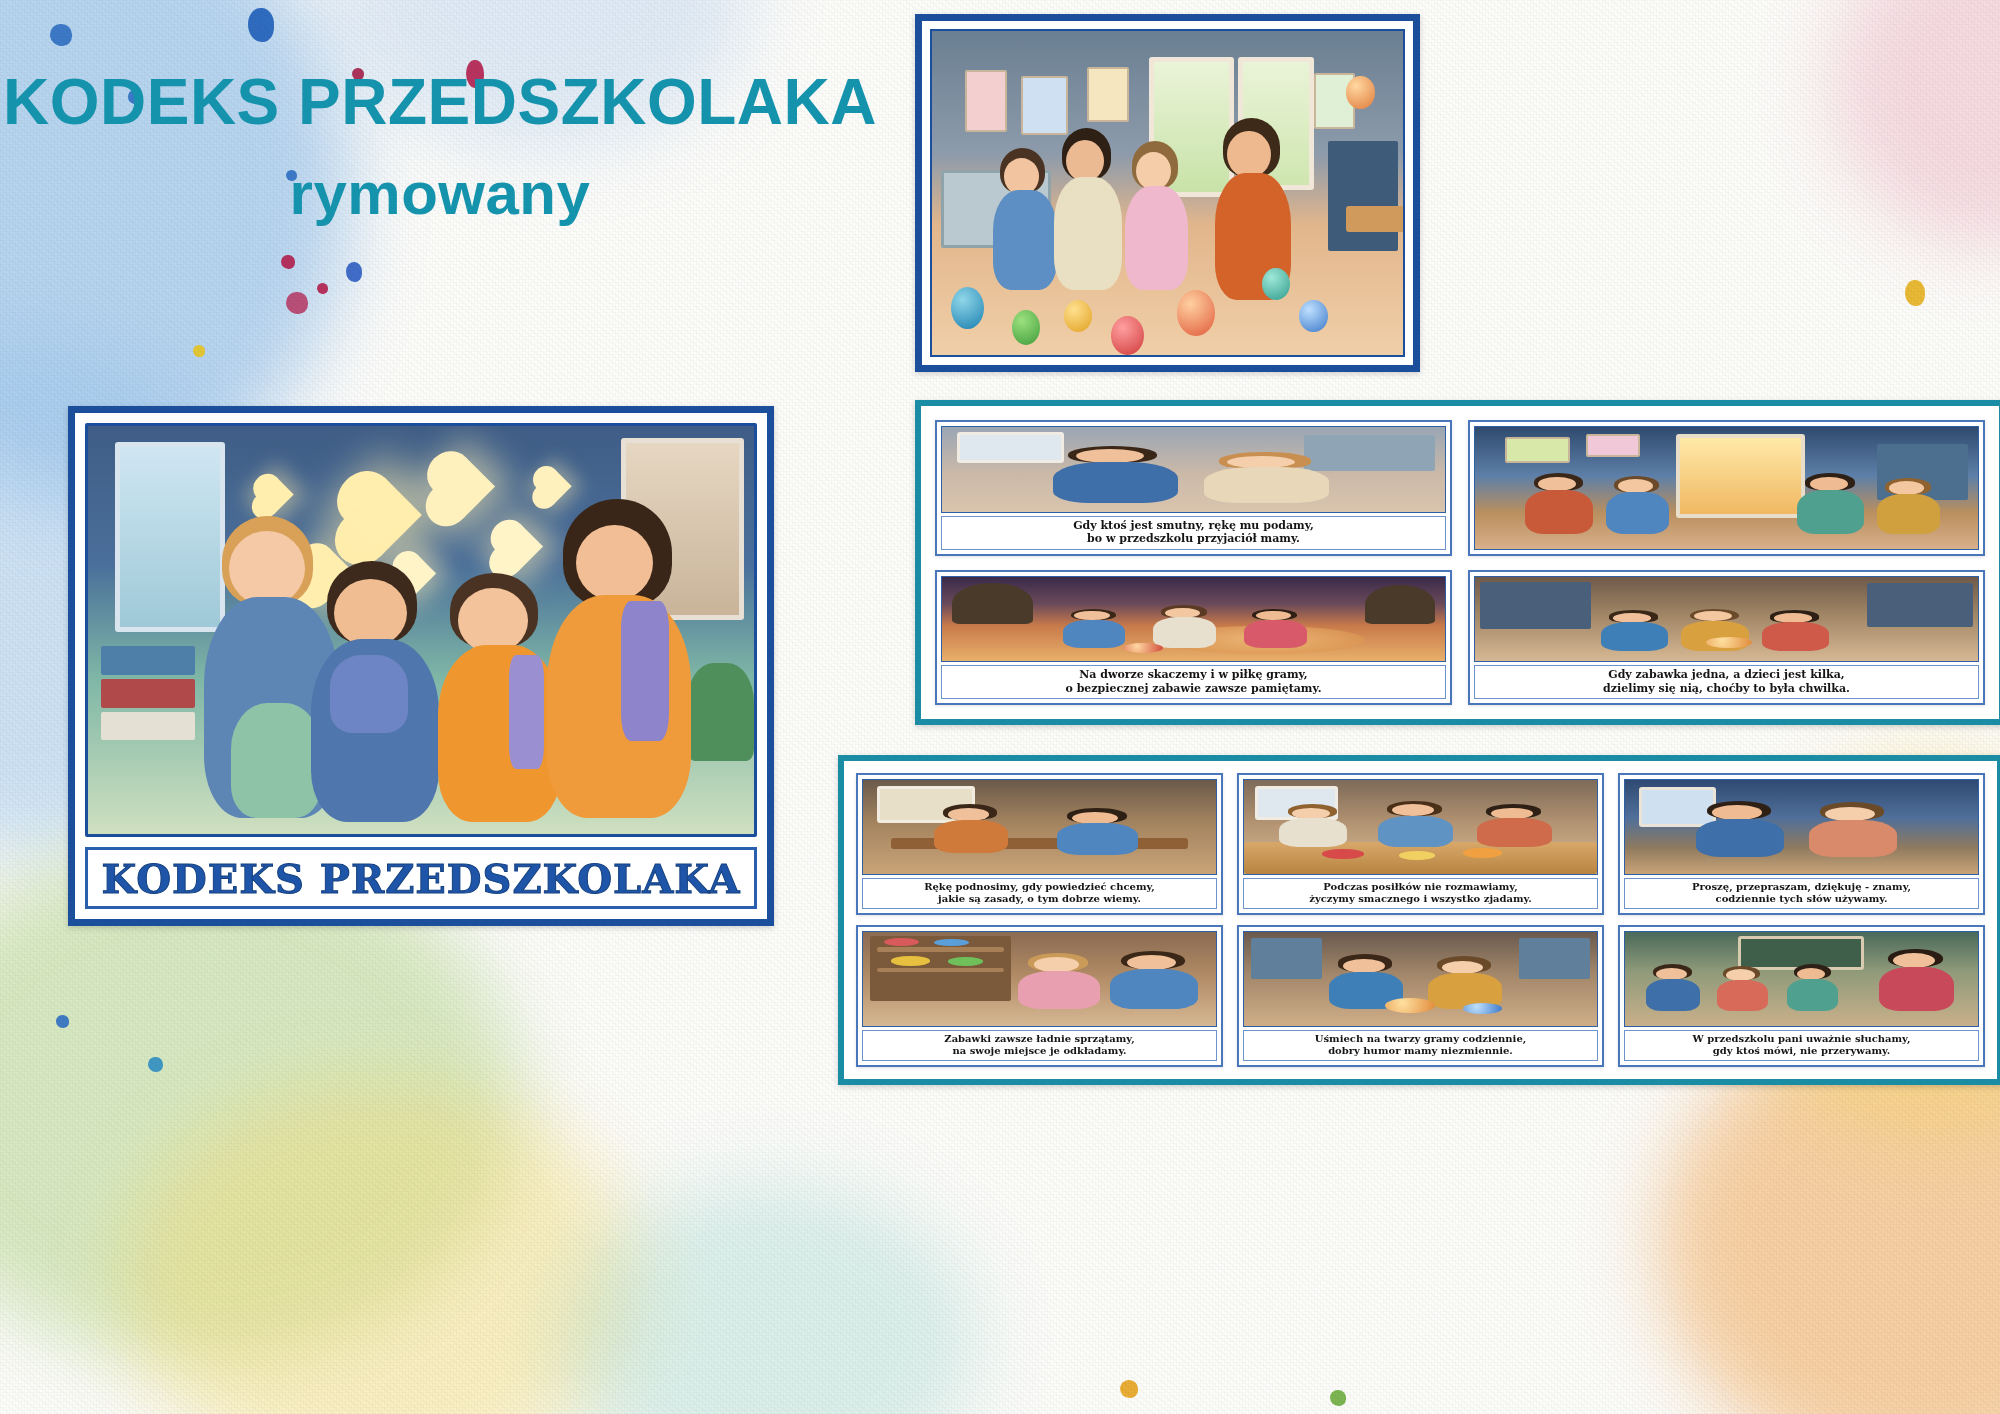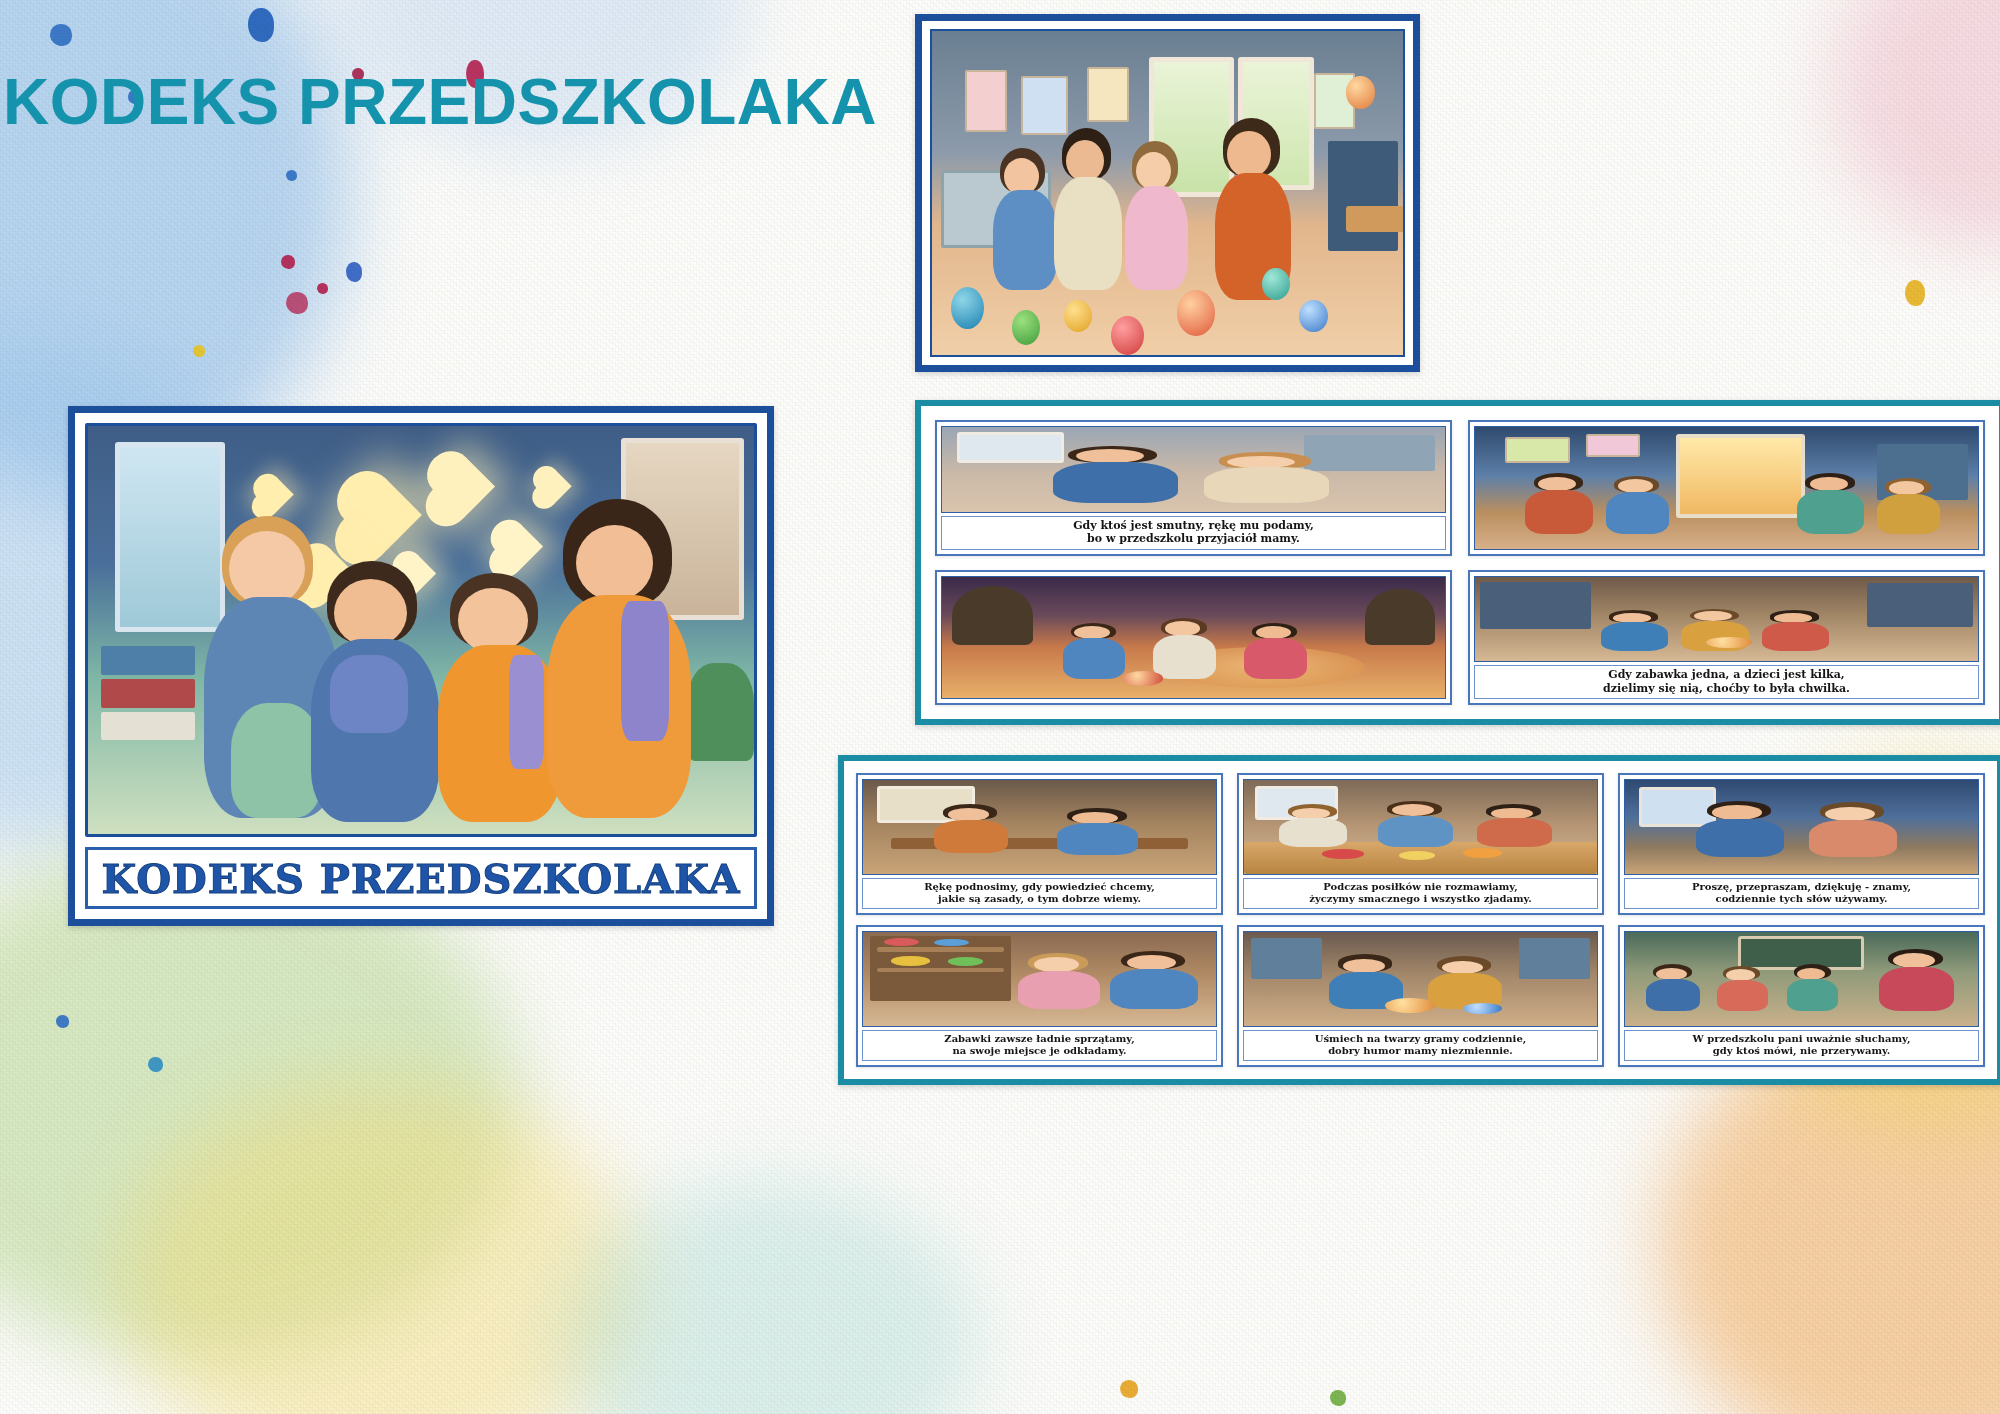--- a/index.html
+++ b/index.html
@@ -133,20 +133,21 @@
   <div class="speck" style="left:1905px;top:280px;width:20px;height:26px;background:#e8b21f;"></div>
   <div class="speck" style="left:1880px;top:575px;width:14px;height:14px;background:#ef8f2f;"></div>
   <div class="speck" style="left:1685px;top:1010px;width:26px;height:30px;background:#f0b02f;"></div>
   <div class="speck" style="left:1120px;top:1380px;width:18px;height:18px;background:#e8a41f;"></div>
   <div class="speck" style="left:1330px;top:1390px;width:16px;height:16px;background:#6fae3f;"></div>
   <div class="paper-grain"></div>
 </div>
 
 <div id="title-block">
   <div class="tline" id="t1">KODEKS PRZEDSZKOLAKA</div>
+  <div class="tline" id="t2">rymowany</div>
 </div>
 
 <div class="frame frame-blue" id="hero-card">
   <div id="hero-inner">
     <div id="hero-illus">
       <div class="scene" style="background:linear-gradient(180deg,#3f5d86 0%,#4a6f9a 34%,#7fb7a6 62%,#cfe0c0 100%);">
         <div class="wallwin" style="left:4%;top:4%;width:15%;height:44%;background:linear-gradient(180deg,#cfe6f2,#9fc9d8);border:5px solid #d8e5ef;"></div>
         <div class="wallwin" style="left:80%;top:3%;width:17%;height:42%;background:linear-gradient(180deg,#e6d7c2,#c9b49a);border:5px solid #e8e0d4;"></div>
         <div class="heart" style="left:40%;top:16%;width:58px;height:52px;background:#ffeeae;box-shadow:0 0 40px 18px rgba(255,236,170,.6);transform:rotate(-45deg);"></div>
         <div class="heart" style="left:53%;top:10%;width:46px;height:42px;background:#fff1bd;box-shadow:0 0 34px 14px rgba(255,240,180,.55);transform:rotate(-45deg);"></div>
@@ -315,20 +316,24 @@
               <div class="body" style="left:0;top:28%;width:96%;height:72%;background:#e8e0cf;"></div>
             </div>
           <div class="kid" style="left:60%;top:38%;width:13%;height:46%;">
               <div class="hair" style="left:12%;top:0;width:70%;height:30%;background:#2f2016;"></div>
               <div class="head" style="left:18%;top:6%;width:54%;height:24%;background:#eebb92;"></div>
               <div class="body" style="left:0;top:28%;width:96%;height:72%;background:#d85a6a;"></div>
             </div>
           <div class="ball" style="left:36%;top:78%;width:8%;height:12%;background:radial-gradient(circle at 35% 30%,#ffd8a0,#d04a3a);"></div>
         </div>
       </div>
+      <div class="mini-cap">
+        <div>Na dworze skaczemy i w piłkę gramy,</div>
+        <div>o bezpiecznej zabawie zawsze pamiętamy.</div>
+      </div>
     </div>
 
     <div class="mini">
       <div class="mini-illus">
         <div class="scene" style="background:linear-gradient(180deg,#6f5a4a 0%,#a08565 44%,#d6b894 100%);">
           <div class="shelf" style="left:1%;top:6%;width:22%;height:56%;background:#4a5f7a;"></div>
           <div class="shelf" style="left:78%;top:8%;width:21%;height:52%;background:#4a5f7a;"></div>
           <div class="kid" style="left:25%;top:40%;width:14%;height:48%;">
               <div class="hair" style="left:12%;top:0;width:70%;height:30%;background:#3a2718;"></div>
               <div class="head" style="left:18%;top:6%;width:54%;height:24%;background:#f0c09a;"></div>

